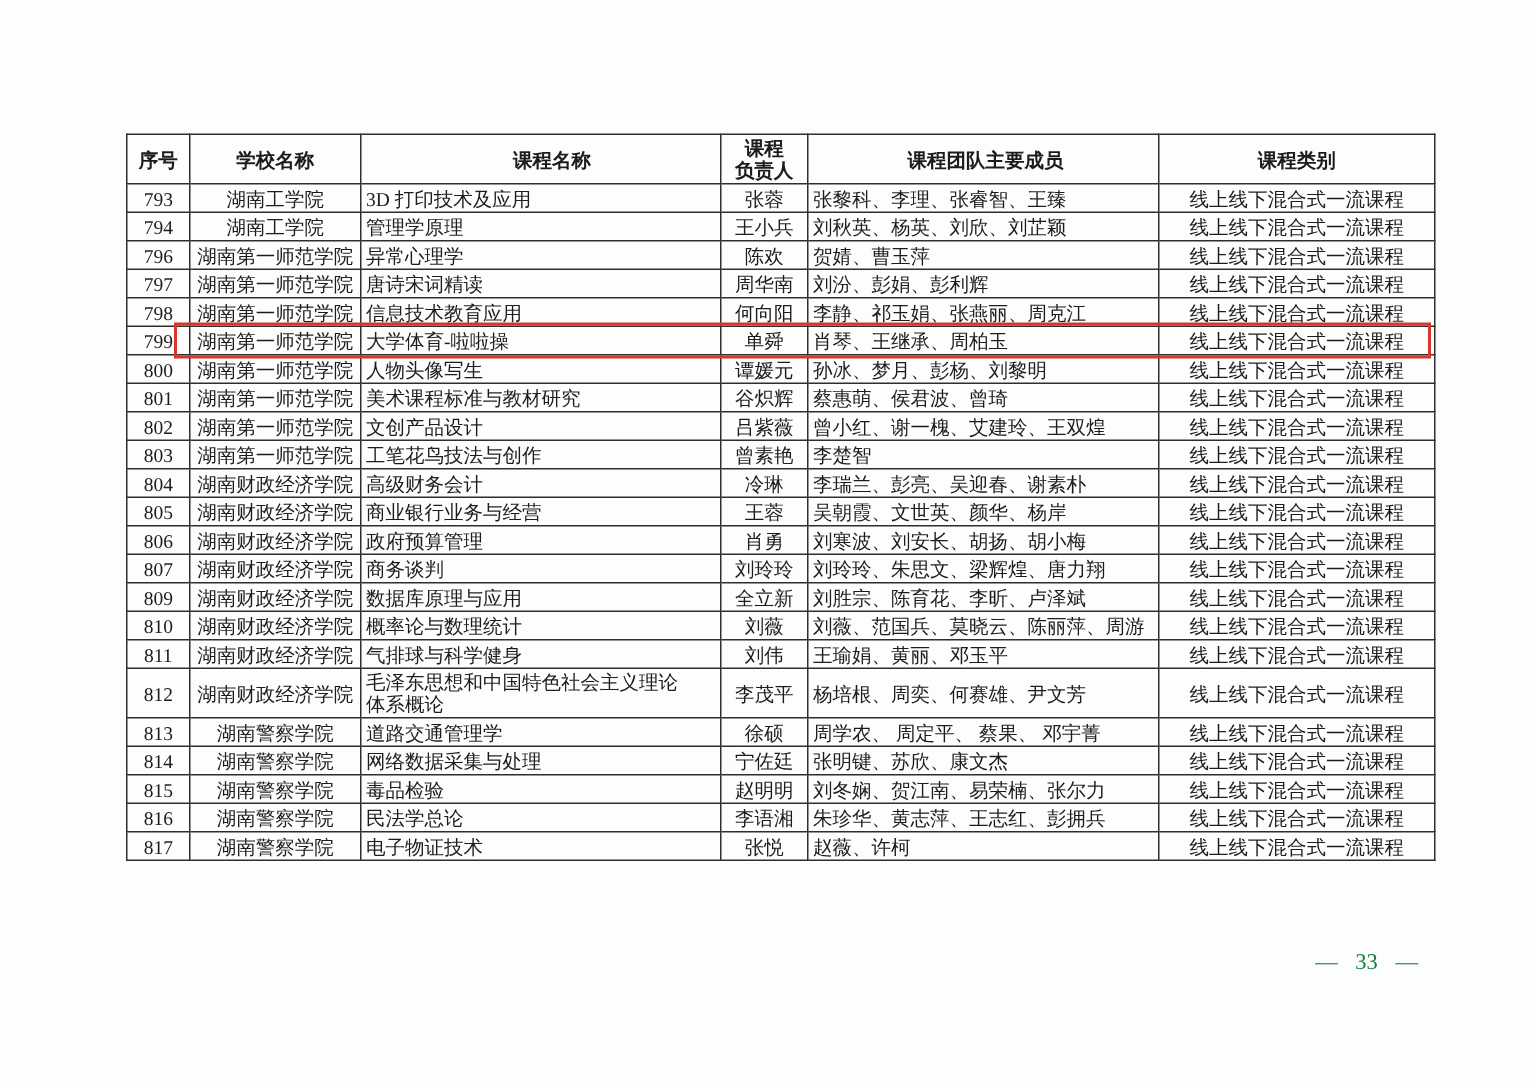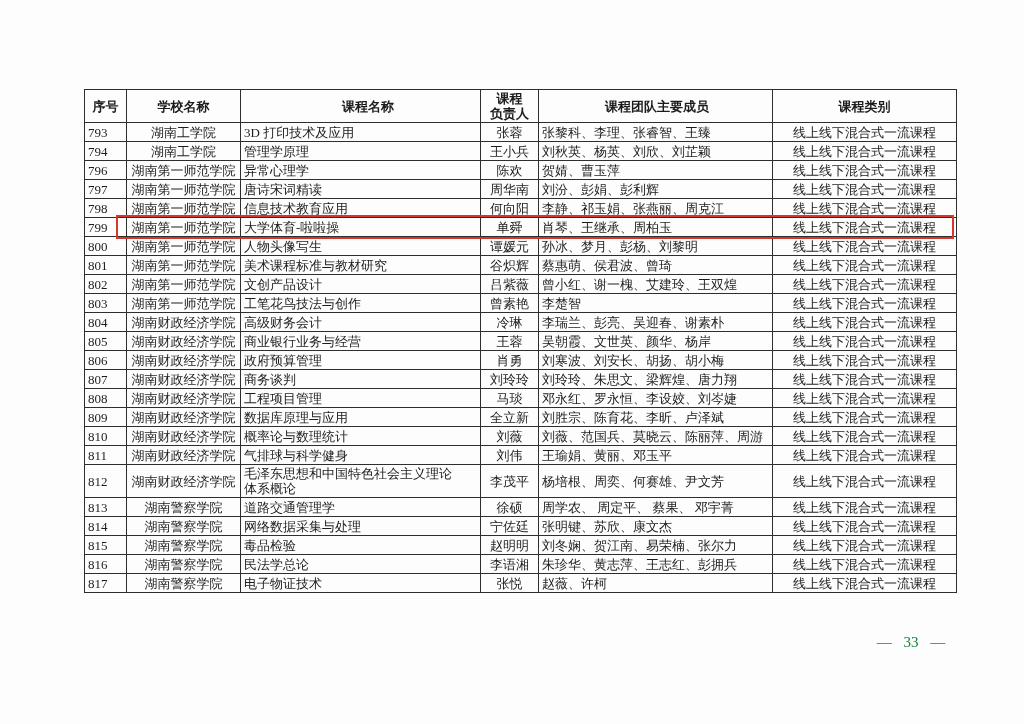--- a/index.html
+++ b/index.html
@@ -33,21 +33,21 @@
     text-align: center;
     font-size: 13px;
     line-height: 15px;
     white-space: pre-line;
   }
   .course-table td {
     height: 19px;
     line-height: 15px;
     padding: 1px 3px;
   }
-  .col-no       { width: 42px;  }
+  .col-no       { width: 42px;  text-align: center; }
   .col-school   { width: 114px; text-align: center; padding: 1px 1px; }
   .col-course   { width: 240px; text-align: left; padding-left: 6px; white-space: pre-line; }
   .col-leader   { width: 58px;  text-align: center; padding: 1px 1px; }
   .col-team     { width: 234px; text-align: left; padding-left: 5px; }
   .col-category { width: 184px; text-align: center; margin-left: 19px; }
   .highlight-box {
     position: absolute;
     left: 116px; top: 215px;
     width: 838px; height: 24px;
     border: 2px solid #d4372b;
@@ -195,28 +195,20 @@
         </tr>
         <tr>
           <td class="col-no">807</td>
           <td class="col-school">湖南财政经济学院</td>
           <td class="col-course">商务谈判</td>
           <td class="col-leader">刘玲玲</td>
           <td class="col-team">刘玲玲、朱思文、梁辉煌、唐力翔</td>
           <td class="col-category">线上线下混合式一流课程</td>
         </tr>
         <tr>
-          <td class="col-no">808</td>
-          <td class="col-school">湖南财政经济学院</td>
-          <td class="col-course">工程项目管理</td>
-          <td class="col-leader">马琰</td>
-          <td class="col-team">邓永红、罗永恒、李设姣、刘岑婕</td>
-          <td class="col-category">线上线下混合式一流课程</td>
-        </tr>
-        <tr>
           <td class="col-no">809</td>
           <td class="col-school">湖南财政经济学院</td>
           <td class="col-course">数据库原理与应用</td>
           <td class="col-leader">全立新</td>
           <td class="col-team">刘胜宗、陈育花、李昕、卢泽斌</td>
           <td class="col-category">线上线下混合式一流课程</td>
         </tr>
         <tr>
           <td class="col-no">810</td>
           <td class="col-school">湖南财政经济学院</td>

